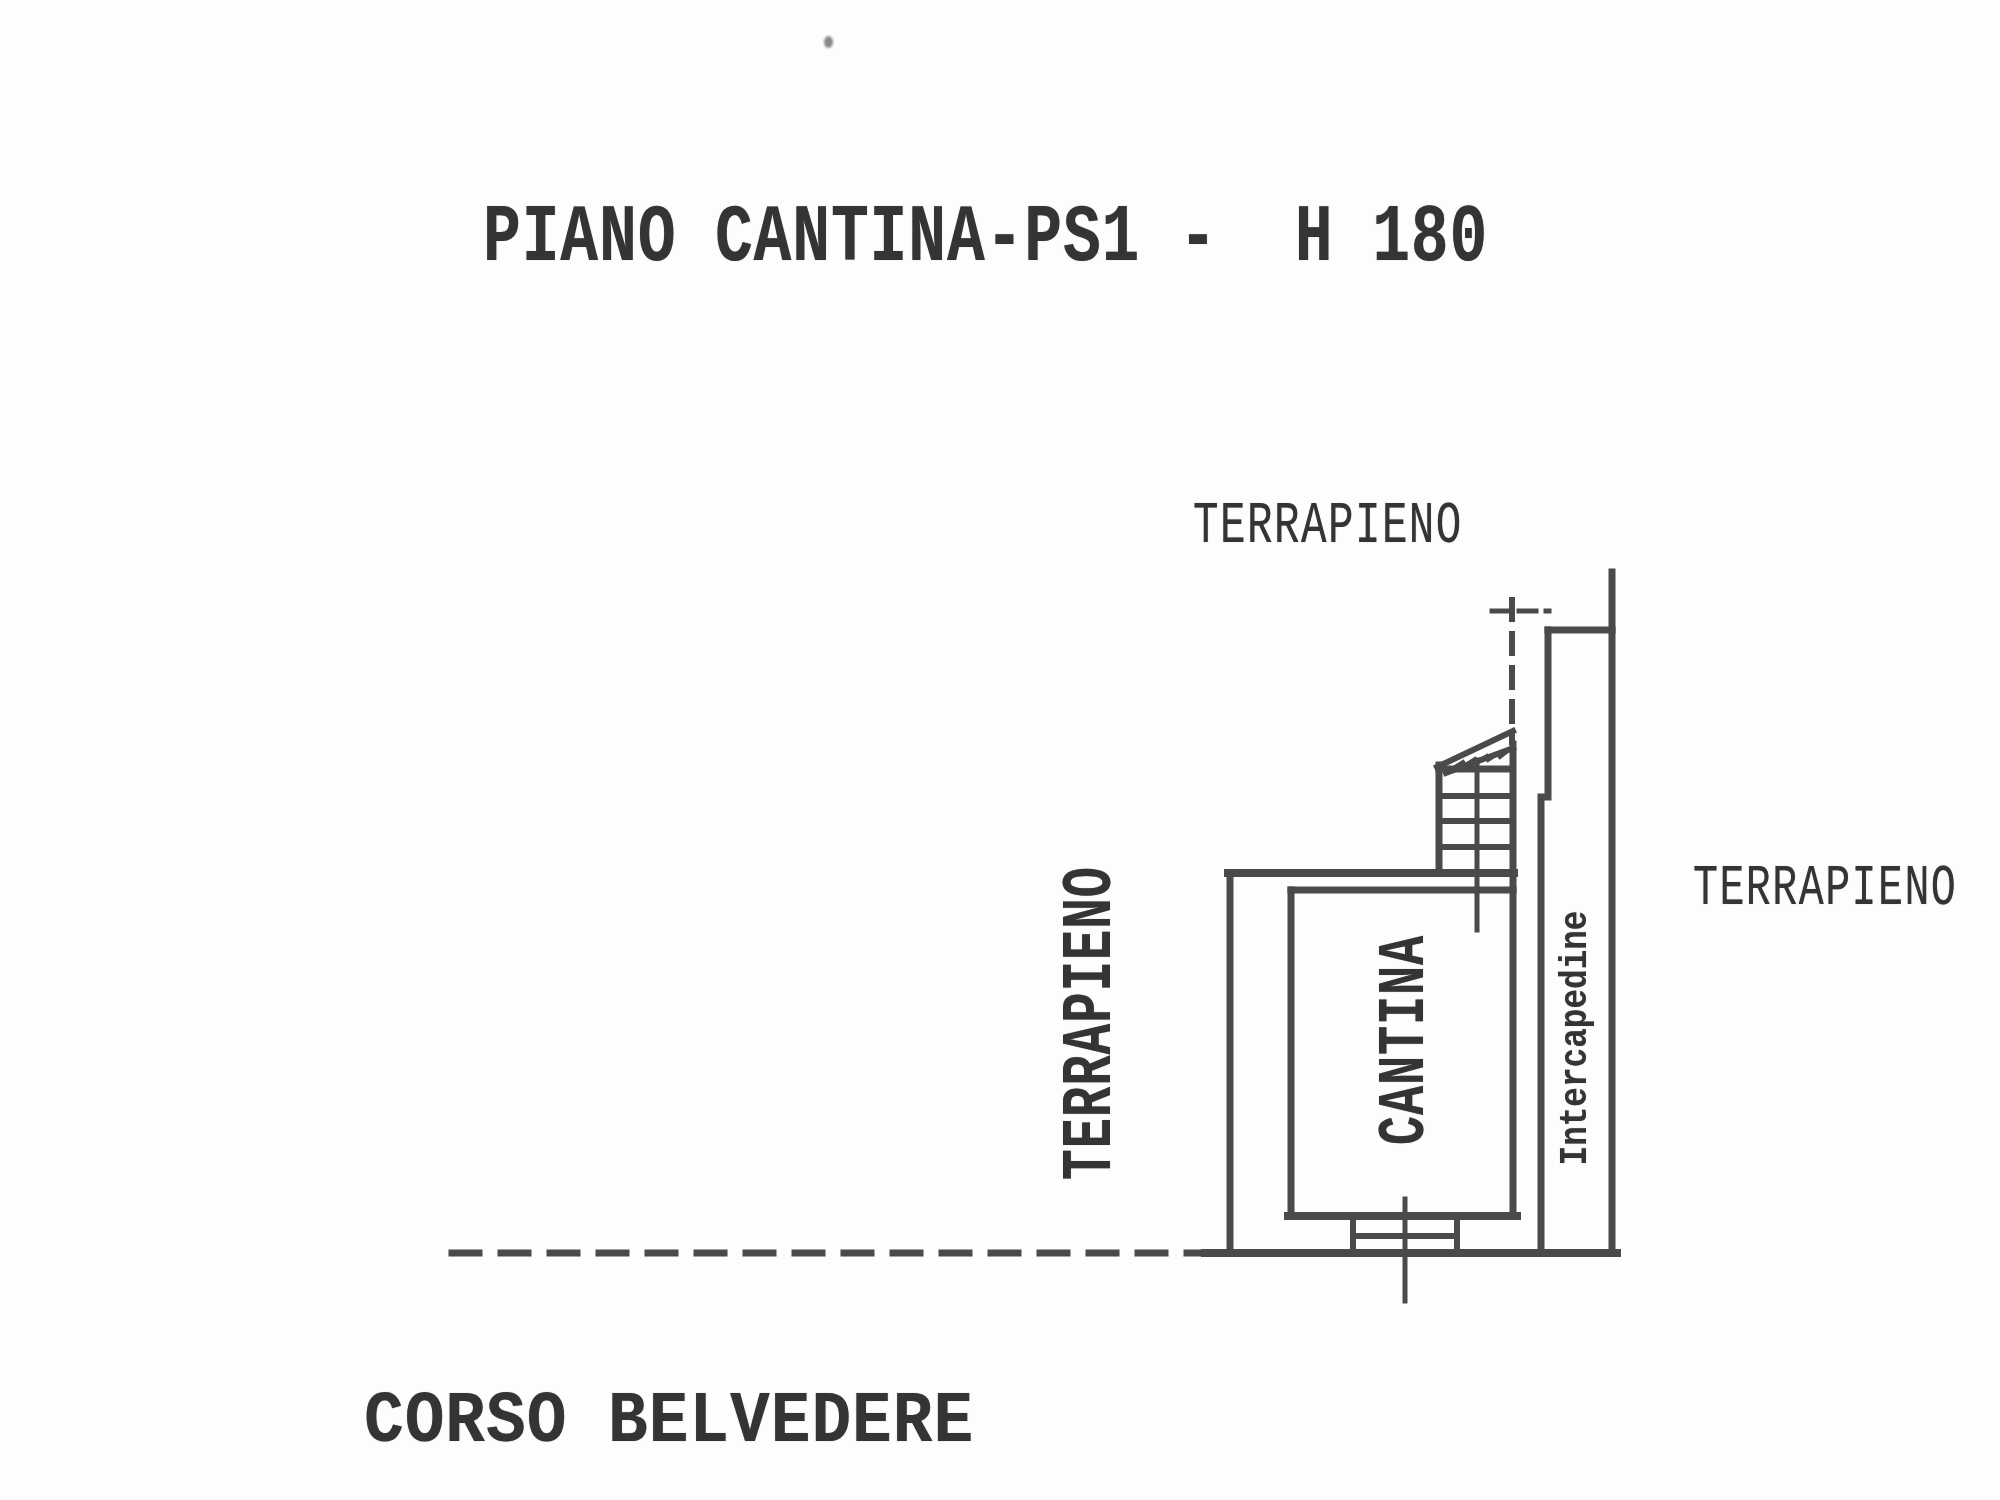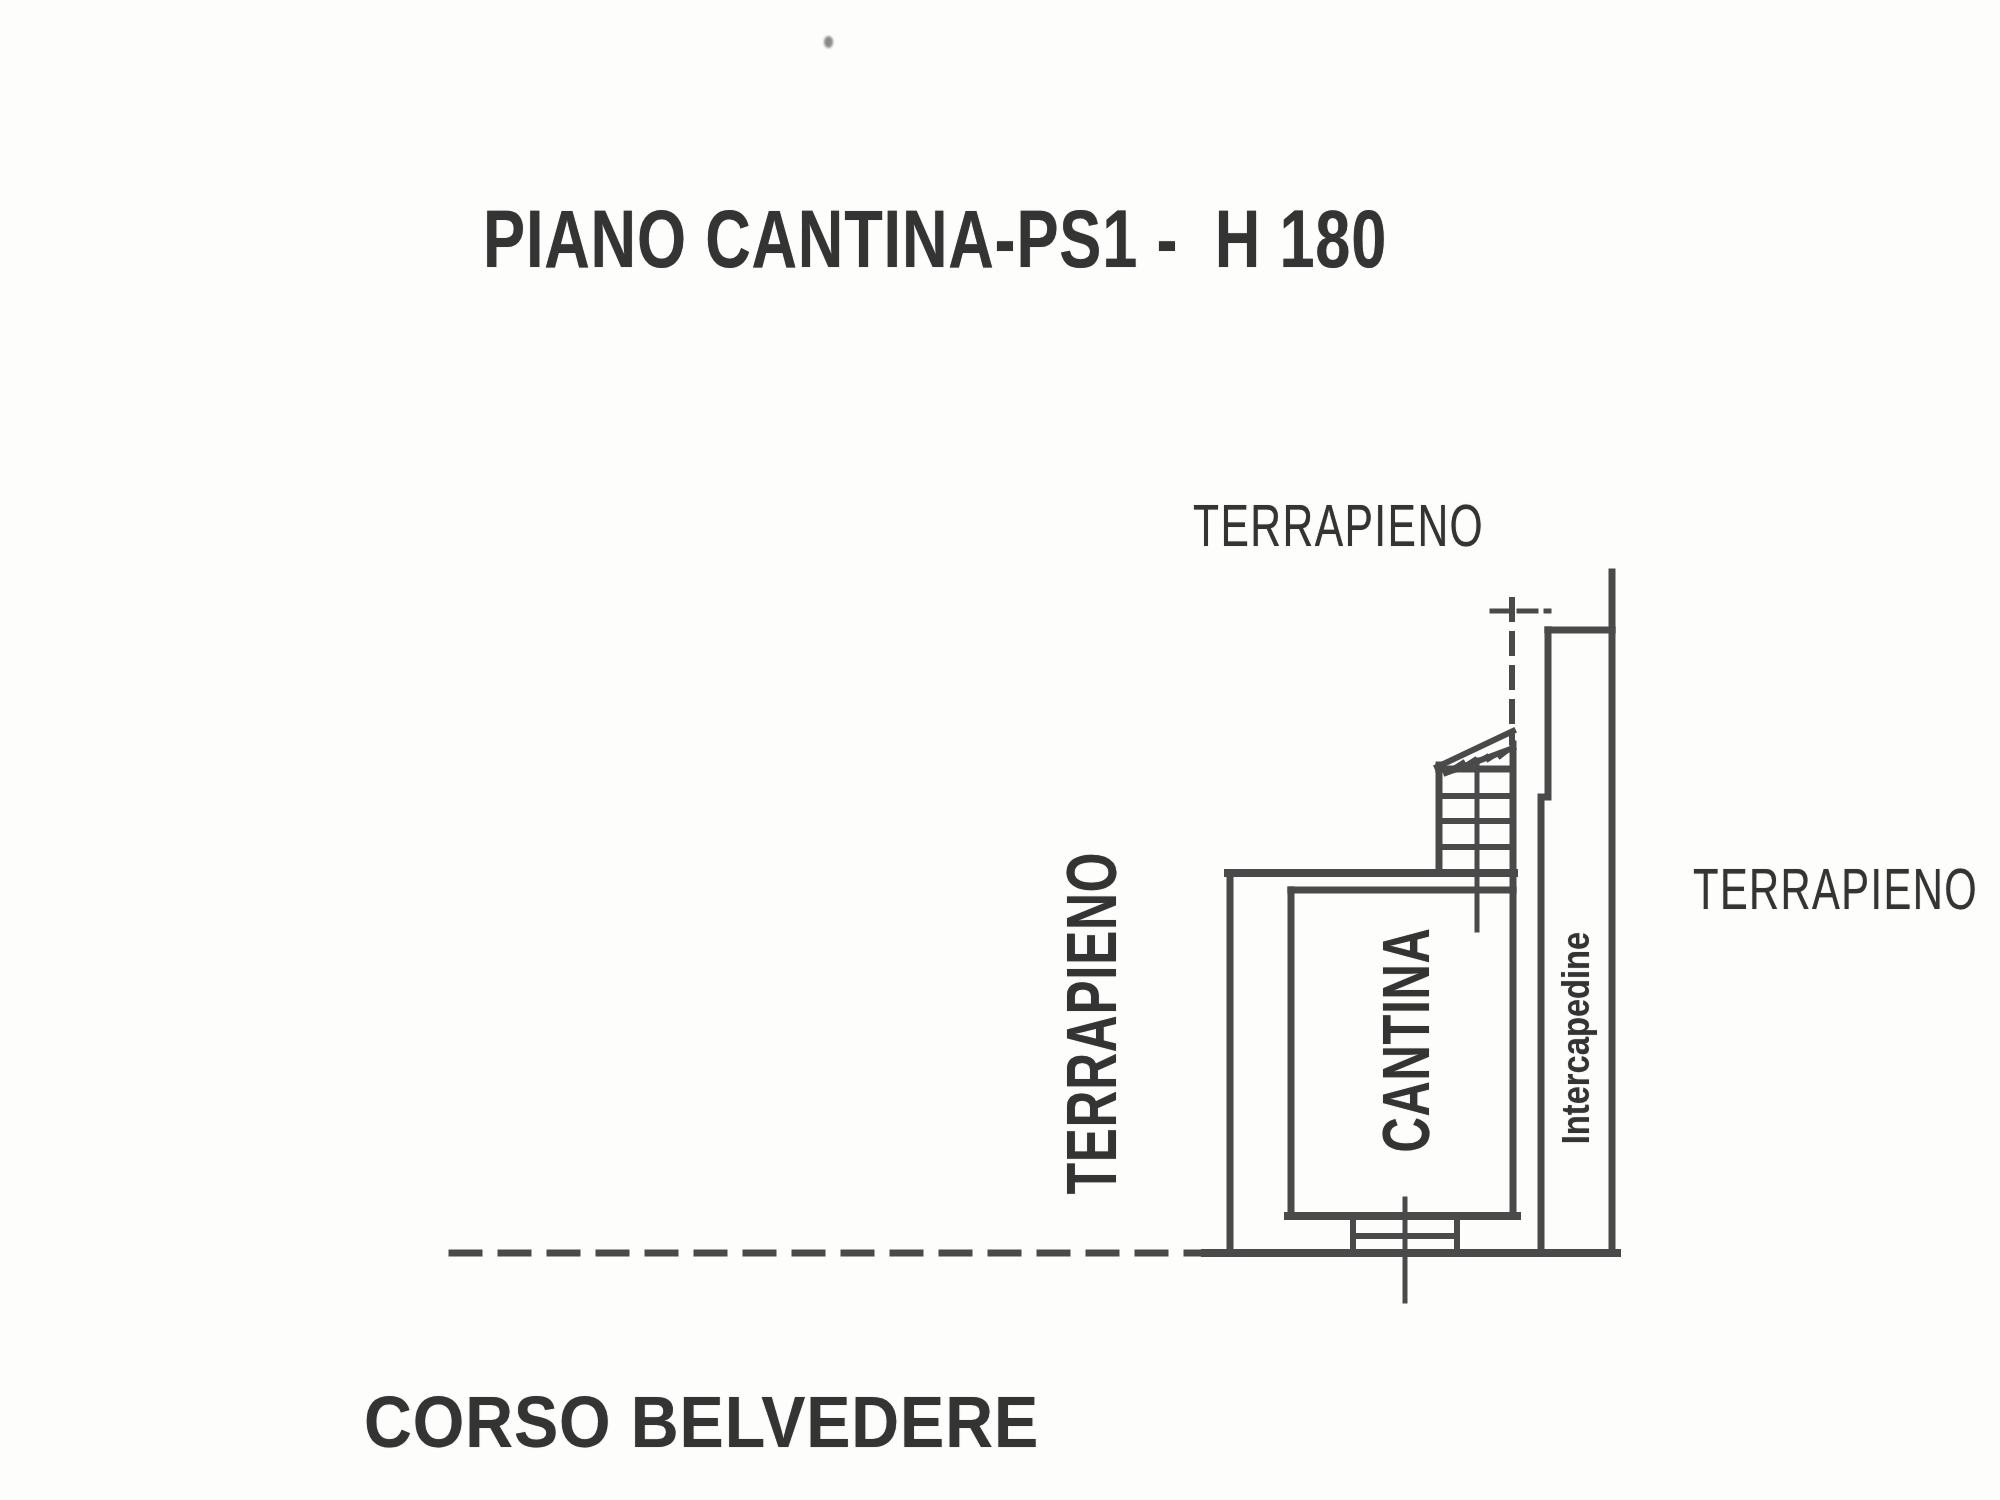--- a/index.html
+++ b/index.html
@@ -6,21 +6,21 @@
     margin: 0;
     padding: 0;
     background: #fdfdfb;
   }
   .page {
     position: relative;
     width: 2000px;
     height: 1500px;
     background: #fdfdfb;
     overflow: hidden;
-    font-family: Liberation Sans, sans-serif;
+    font-family: Liberation Mono, monospace;
   }
   svg.drawing {
     position: absolute;
     left: 0;
     top: 0;
   }
   .label {
     position: absolute;
     color: #343434;
     line-height: 1;

